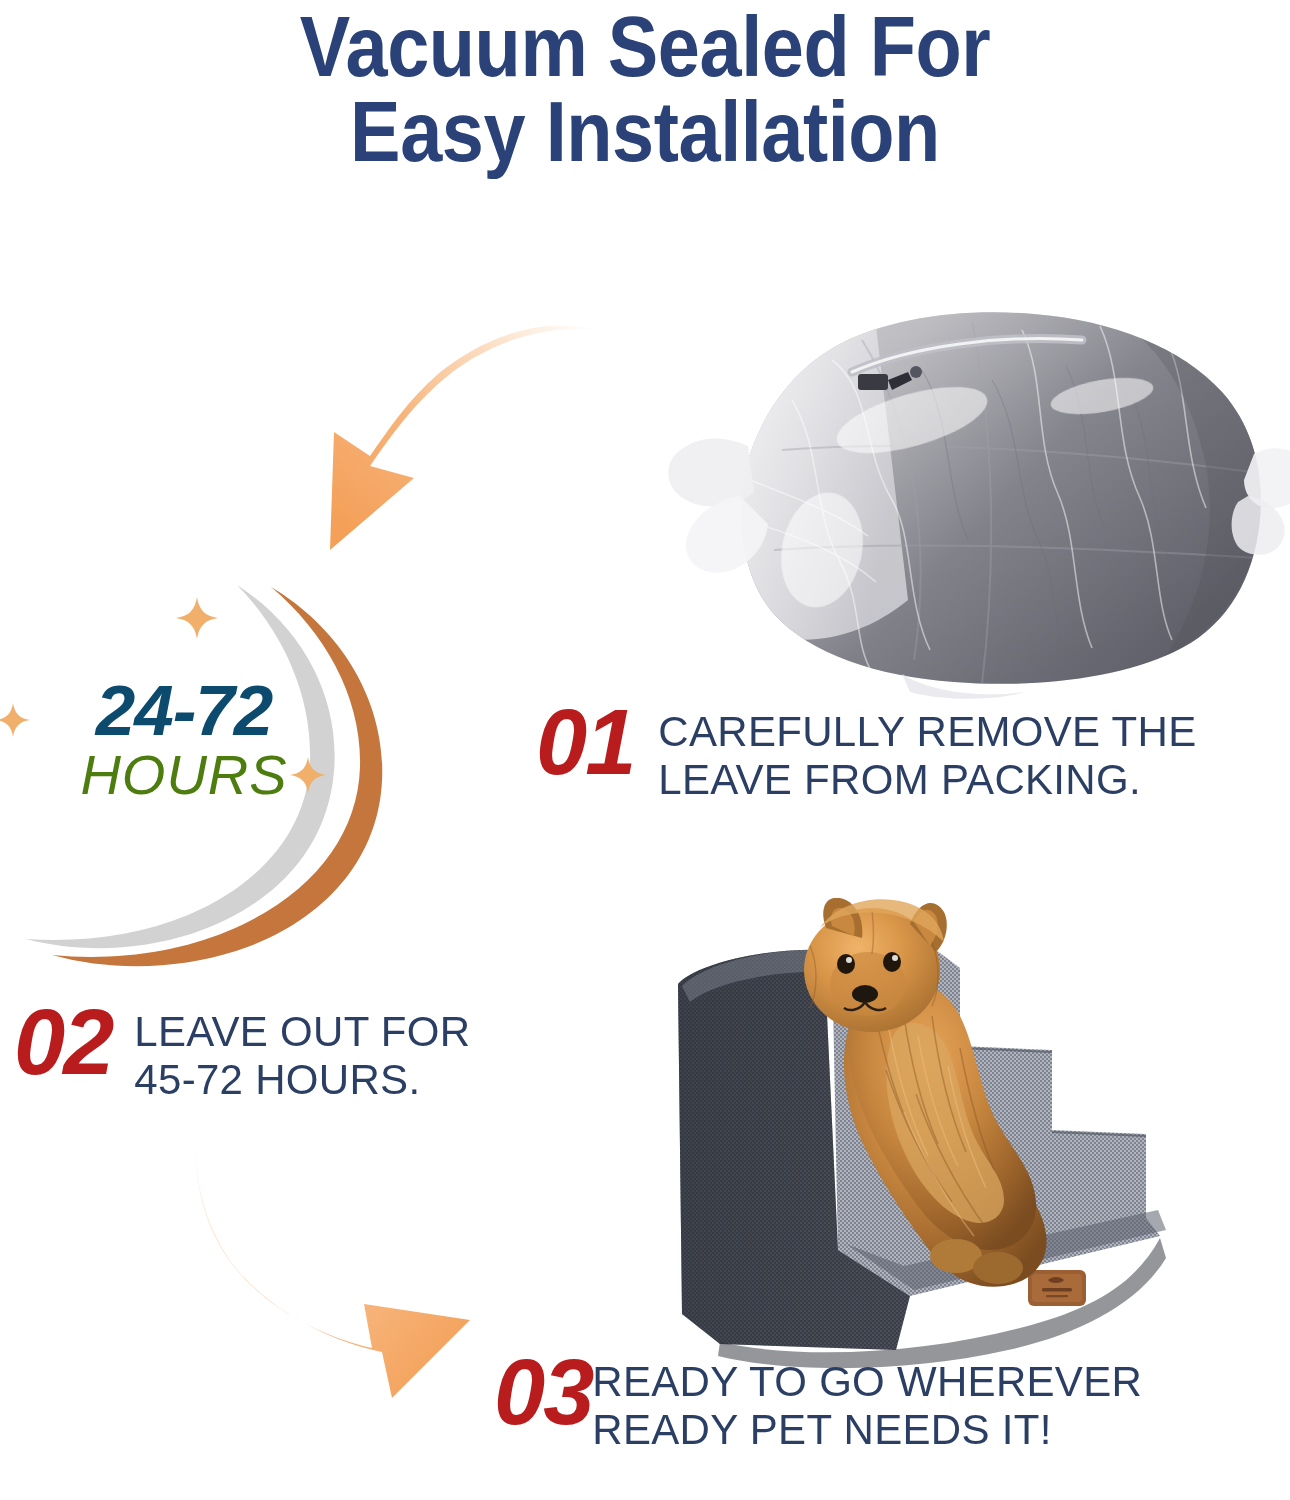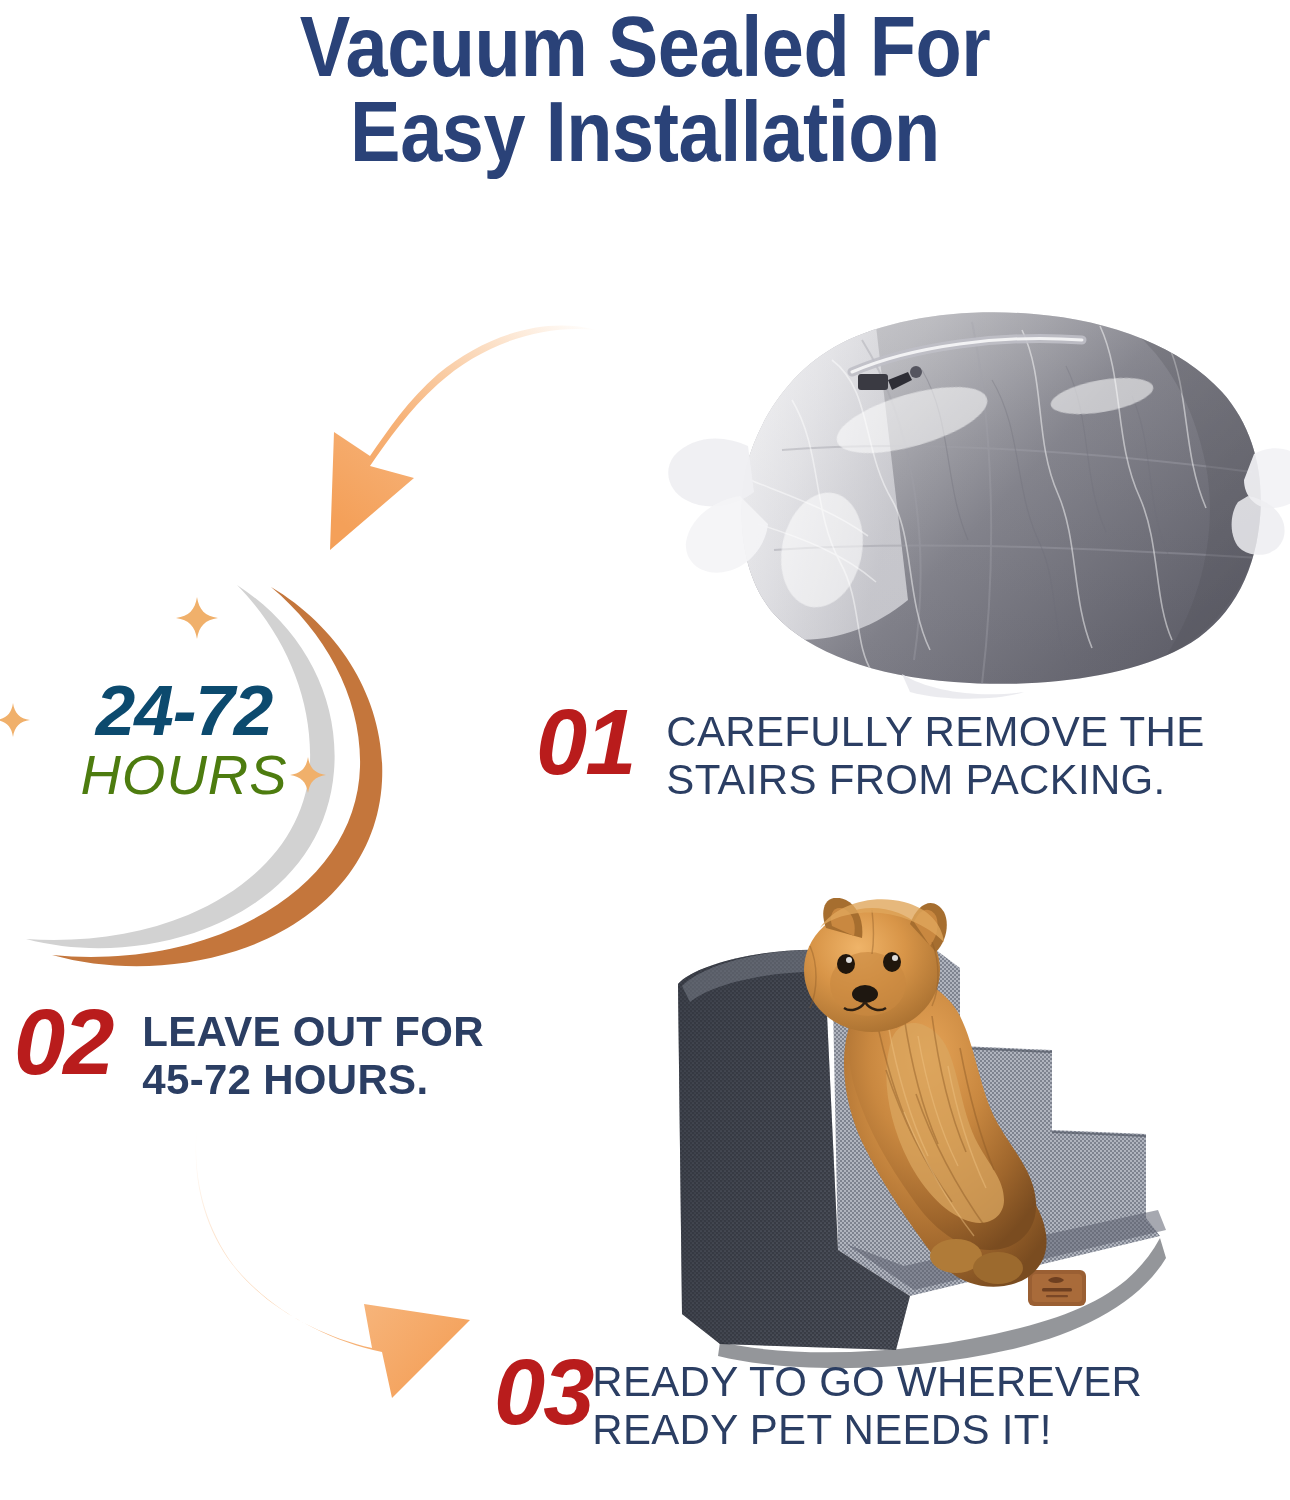--- a/index.html
+++ b/index.html
@@ -76,23 +76,23 @@
     font-weight:normal;
     color:#2B3E63;
     font-size:42px;
     line-height:1.14;
     letter-spacing:0.3px;
     padding-top:8px;
   }
   .step .step-text .tl{ display:block; white-space:nowrap; }
 
   #step-01{ left:536px; top:700px; }
-  #step-01 .step-text{ margin-left:32px; }
+  #step-01 .step-text{ margin-left:24px; }
   #step-02{ left:14px;  top:1000px;justify-content:center; }
-  #step-02 .step-text{ margin-left:30px;font-weight:bold; }
+  #step-02 .step-text{ margin-left:22px; }
   #step-03{ left:494px; top:1350px; }
   #step-03 .step-text{ }
 
   
   #photo-pack{
     position:absolute; left:662px; top:300px;
     width:628px; height:400px;
   }
   
   #photo-stairs{
@@ -418,21 +418,21 @@
 
     <path d="M160,30 C176,6 212,-4 244,4 C268,10 282,26 284,44
              C262,22 226,10 192,16 C176,19 166,24 160,30 Z" fill="#E0A65B" opacity="0.8"></path>
   </g>
 </svg>
 
 <div class="step" id="step-01">
   <span class="step-num">01</span>
   <span class="step-text">
     <span class="tl">CAREFULLY REMOVE THE</span>
-    <span class="tl">STAIRS FROM PACKING.</span>
+    <span class="tl">LEAVE FROM PACKING.</span>
   </span>
 </div>
 
 <div class="step" id="step-02">
   <span class="step-num">02</span>
   <span class="step-text">
     <span class="tl">LEAVE OUT FOR</span>
     <span class="tl">45-72 HOURS.</span>
   </span>
 </div>

